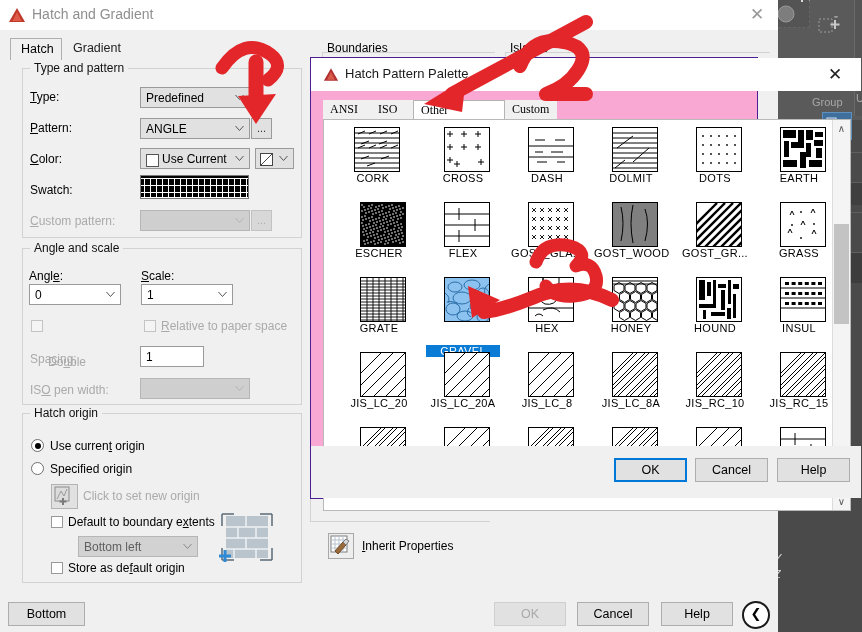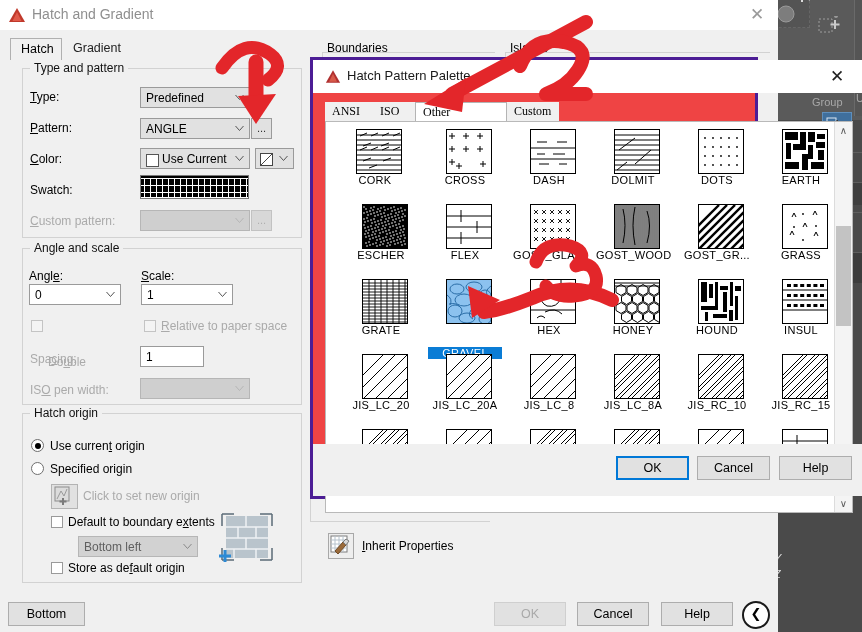--- a/index.html
+++ b/index.html
@@ -68,22 +68,22 @@
        background:#fff;box-sizing:border-box;}
   .rdo .dot{position:absolute;left:2.5px;top:2.5px;width:6px;height:6px;border-radius:50%;background:#000;}
 
   
   .btn{position:absolute;height:24px;background:#e1e1e1;border:1px solid #adadad;
        box-sizing:border-box;font-size:12.5px;text-align:center;line-height:22px;color:#000;}
   .btn.disabled{color:#a9a9a9;background:#e1e1e1;border-color:#cfcfcf;}
   .btn.default{border:2px solid #0078d7;line-height:20px;}
 
   
-  #dlg-palette{left:310px;top:57px;width:448px;height:442px;background:#ef4444;
-               border:3px solid #4c1d95;box-sizing:border-box;}
+  #dlg-palette{left:310px;top:57px;width:448px;height:442px;background:#f9a8d4;
+               border:1px solid #4c1d95;box-sizing:border-box;}
   #pal-titlebar{left:0;top:0;width:550px;height:33px;background:#ffffff;}
   #pal-logo{left:12px;top:9px;width:16px;height:15px;}
   #pal-title{left:34px;top:8px;font-size:13px;color:#1a1a1a;}
   #pal-close{left:510px;top:6px;width:28px;height:22px;text-align:center;line-height:22px;
              font-size:17px;color:#222;}
   #pal-tabstrip{left:12px;top:42px;width:528px;height:20px;}
   .ptab{position:absolute;top:0;height:20px;padding:2px 7px 0 7px;box-sizing:border-box;
         font-size:12px;background:#f0f0f0;font-family:Liberation Serif, serif;}
   .ptab.active{background:#ffffff;border:1px solid #b4b4b4;border-bottom:1px solid #fff;}
   #pal-listbox{left:12px;top:61px;width:528px;height:392px;background:#ffffff;

